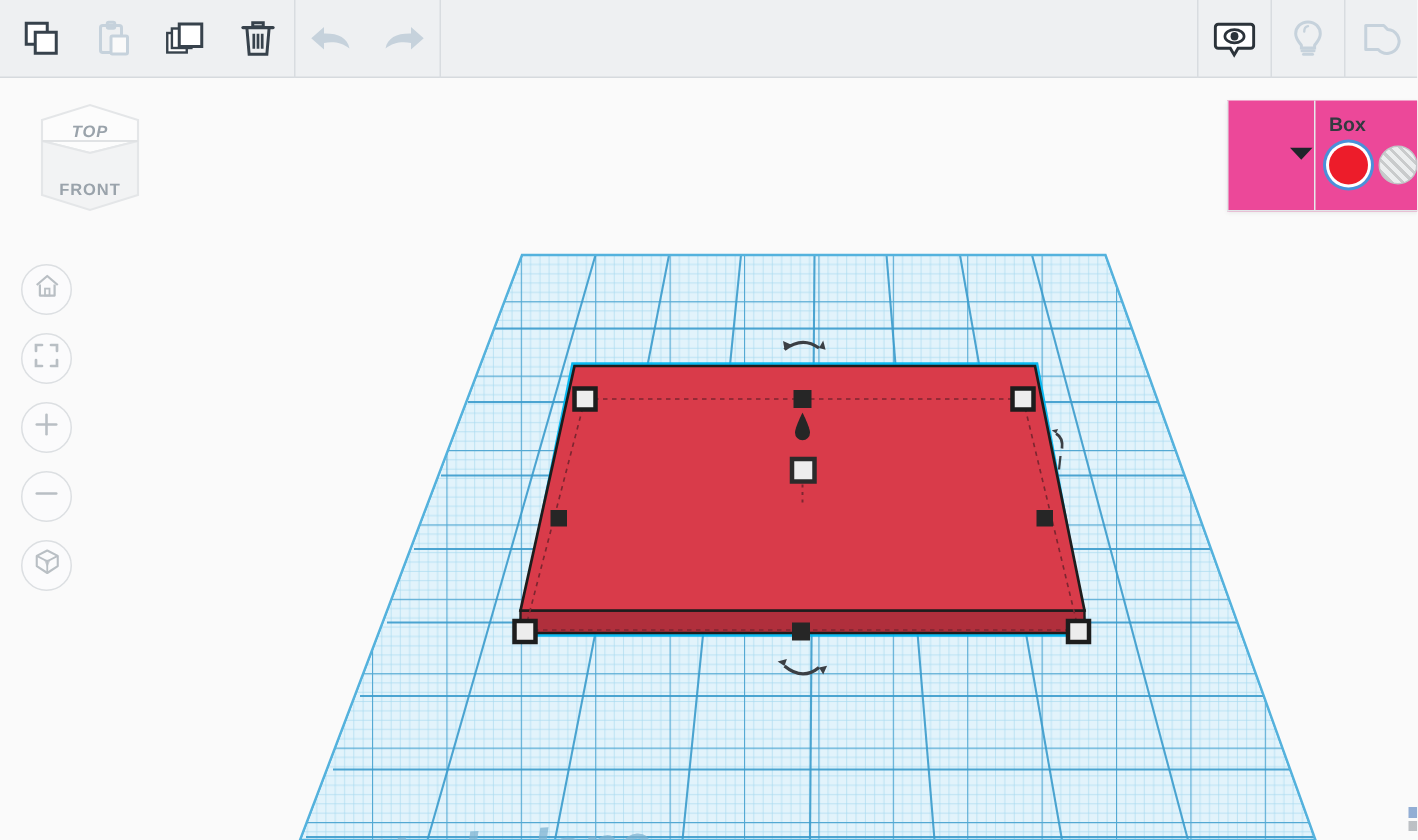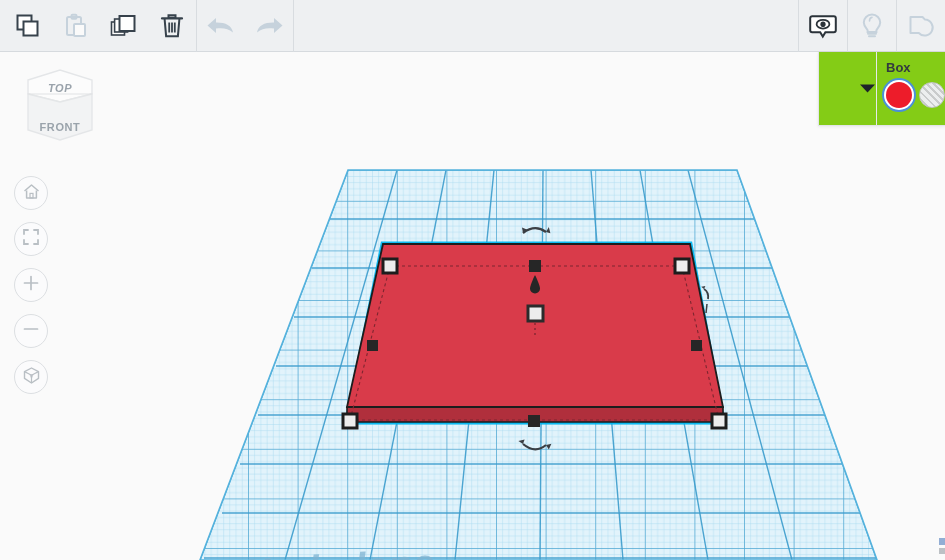--- a/index.html
+++ b/index.html
@@ -118,24 +118,24 @@
     display: flex;
     align-items: center;
     justify-content: center;
     cursor: pointer;
   }
 
   
   .proppanel {
     position: absolute;
     right: 0;
-    top: 52px;
+    top: 67px;
     width: 127px;
     height: 74px;
-    background: #84cc16;
+    background: #ec4899;
     border: 1px solid #e2e5e8;
     border-right: none;
     border-top: none;
     display: flex;
     box-shadow: 0 1px 3px rgba(0,0,0,0.07);
     padding-left: 39px;
   }
   .pp-collapse {
     width: 42px;
     display: flex;

